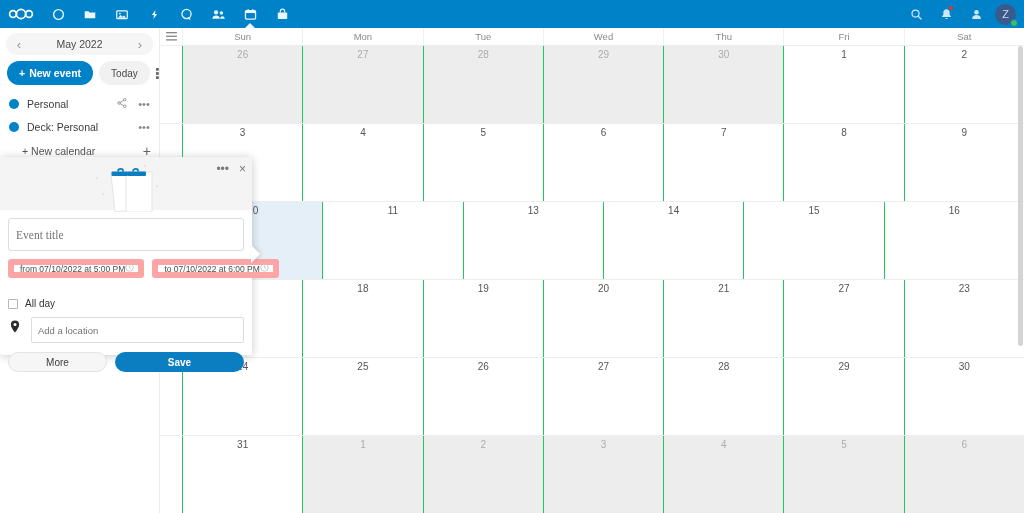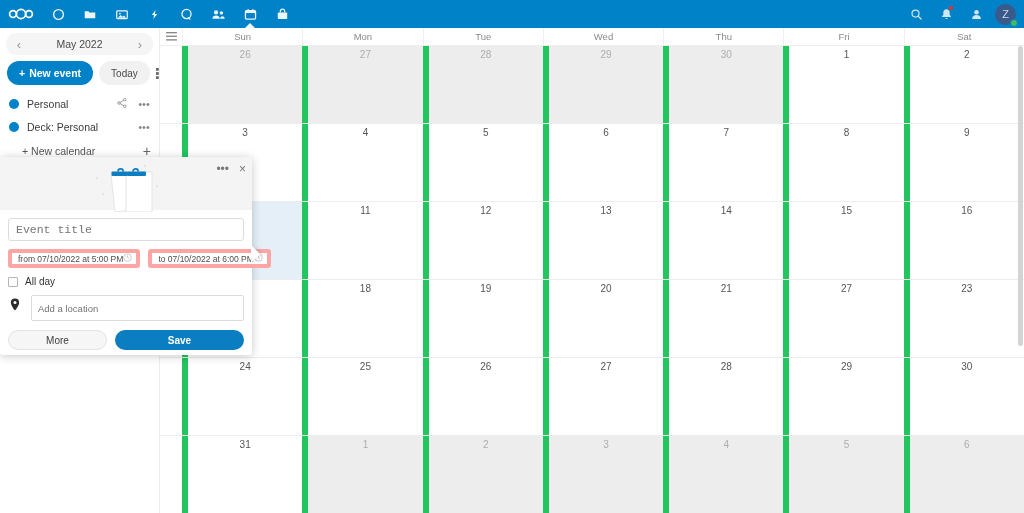--- a/index.html
+++ b/index.html
@@ -95,21 +95,21 @@
   #cal-head .dayname {
     flex: 1; text-align: center; font-size: 9.5px; color: #8a8a8a; line-height: 18px;
     border-left: 1px solid #f0f0f0;
   }
   #cal-head .dayname:first-of-type { border-left: none; }
 
   #cal-body { height: 467px; display: flex; flex-direction: column; position: relative; }
   .week { flex: 1; display: flex; border-bottom: 1px solid #ededed; }
   .week:last-child { border-bottom: none; }
   .daycell {
-    flex: 1; border-left: 6px solid #22c55e; padding-top: 3px; position: relative;
+    flex: 1; border-left: 1px solid #22c55e; padding-top: 3px; position: relative;
     background: #fff;
   }
   .daycell:first-child { border-left: none; }
   .daycell.other { background: #ededed; }
   .daycell.selected { background: #e4eff8; }
   .daynum {
     font-size: 10px; color: #555; text-align: center; display: block;
   }
   .daycell.other .daynum { color: #adadad; }
   .week .gut { width: 22px; flex: none; background: #fff; border: none; }
@@ -133,34 +133,34 @@
   }
   #popup-illus {
     height: 53px; background: #f4f4f4; position: relative; border-radius: 3px 3px 0 0;
   }
   #popup-tools { position: absolute; right: 6px; top: 6px; display: flex; gap: 10px; align-items: center; }
   #popup-tools .t { color: #777; font-size: 12px; line-height: 1; cursor: pointer; }
   #illus-art { position: absolute; left: 50%; top: 5px; transform: translateX(-50%); }
 
   #popup-body { padding: 8px 8px 0 8px; }
   #evt-title {
-    width: 100%; height: 23px; border: 1px solid #dcdcdc; border-radius: 3px;
+    width: 100%; height: 33px; border: 1px solid #dcdcdc; border-radius: 3px;
     font-size: 11.5px; color: #8d8d8d; padding: 0 7px; outline: none;
-    font-family: Liberation Mono, monospace;
+    font-family: Liberation Serif, serif;
   }
   #date-row { display: flex; gap: 8px; margin-top: 8px; }
   .date-field {
-    flex: 1; height: 19px; border: 4px solid #fca5a5; border-radius: 3px;
+    flex: 1; height: 19px; border: 6px solid #fca5a5; border-radius: 3px;
     display: flex; align-items: center; padding: 0 4px 0 6px;
     font-size: 8.5px; color: #4d4d4d; background: #fff;
   }
   .date-field .txt { flex: 1; white-space: nowrap; overflow: hidden; }
   .date-field .clock { color: #c6c6c6; font-size: 10px; }
 
-  #allday-row { display: flex; align-items: center; gap: 7px; margin-top: 8px; }
+  #allday-row { display: flex; align-items: center; gap: 7px; margin-top: 20px; }
   #allday-box { width: 10px; height: 10px; border: 1px solid #b6b6b6; border-radius: 1px; background: #fff; }
   #allday-row .lbl { font-size: 10px; color: #333; }
 
   .field-row { display: flex; align-items: flex-start; gap: 9px; margin-top: 8px; }
   .field-ico { width: 14px; display: flex; justify-content: center; padding-top: 3px; }
   .field-in {
     flex: 1; border: 1px solid #dcdcdc; border-radius: 2px; font-size: 9.5px;
     color: #9b9b9b; padding: 4px 6px; outline: none; background: #fff;
     font-family: "Liberation Sans", sans-serif; resize: none;
   }
@@ -395,23 +395,20 @@
       </div>
       <div class="week">
         <div class="gut"></div>
         <div class="daycell selected">
           <span class="daynum">10</span>
         </div>
         <div class="daycell">
           <span class="daynum">11</span>
         </div>
         <div class="daycell">
-          <span class="daynum">12</span>
-        </div>
-        <div class="daycell">
           <span class="daynum">13</span>
         </div>
         <div class="daycell">
           <span class="daynum">14</span>
         </div>
         <div class="daycell">
           <span class="daynum">15</span>
         </div>
         <div class="daycell">
           <span class="daynum">16</span>

